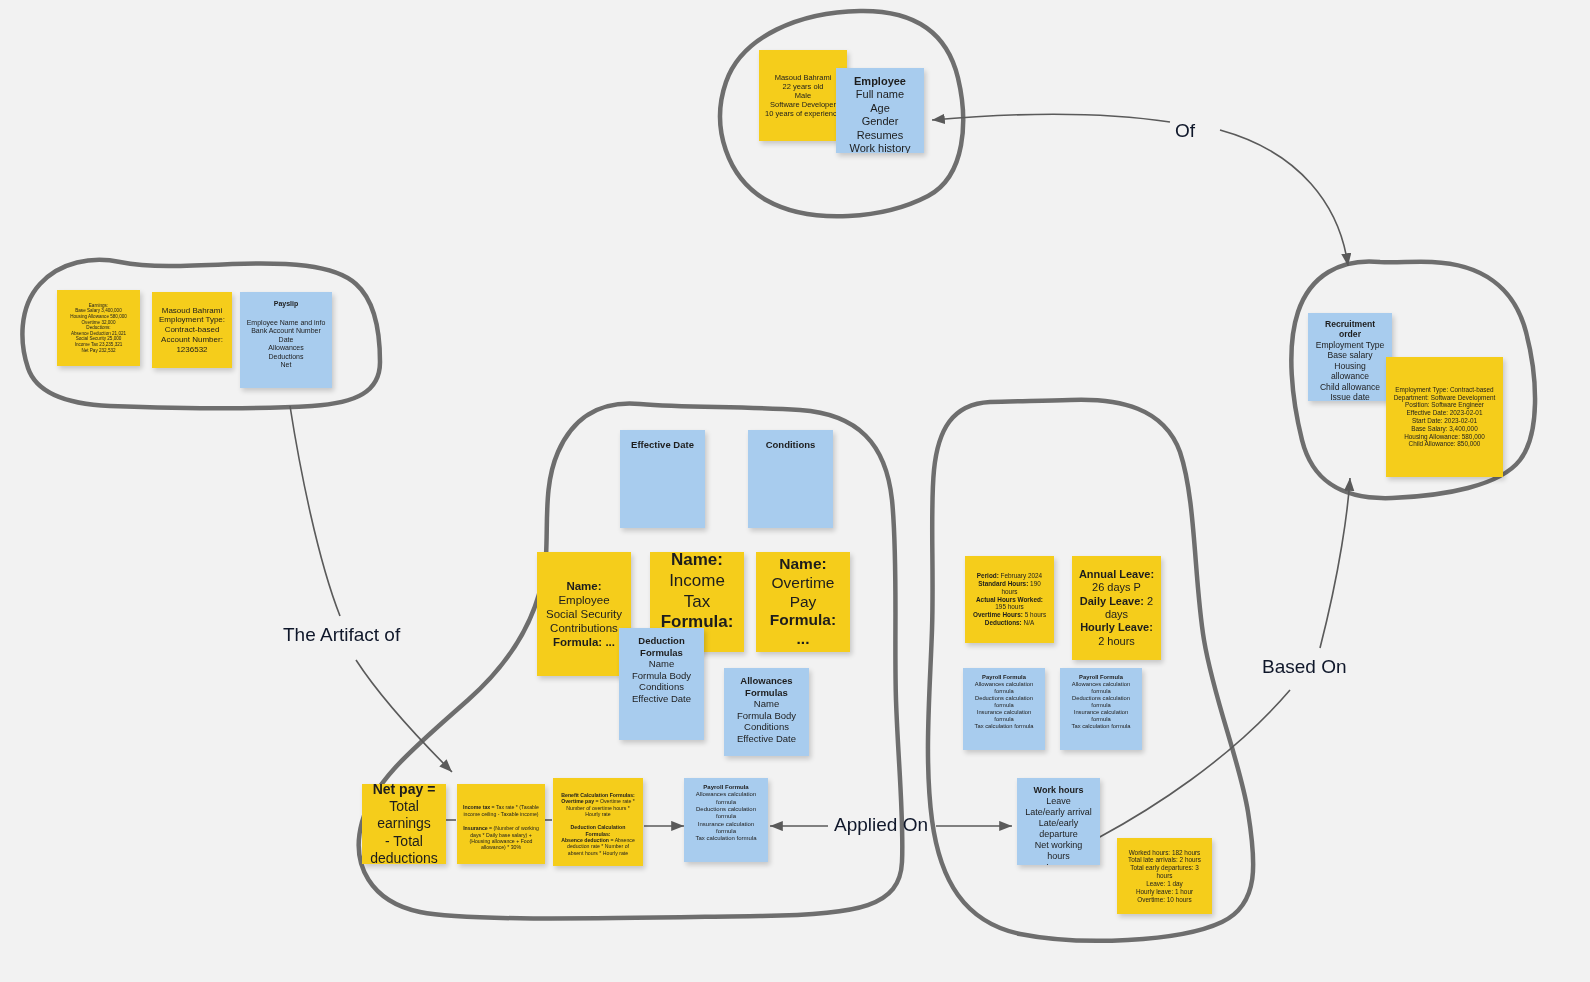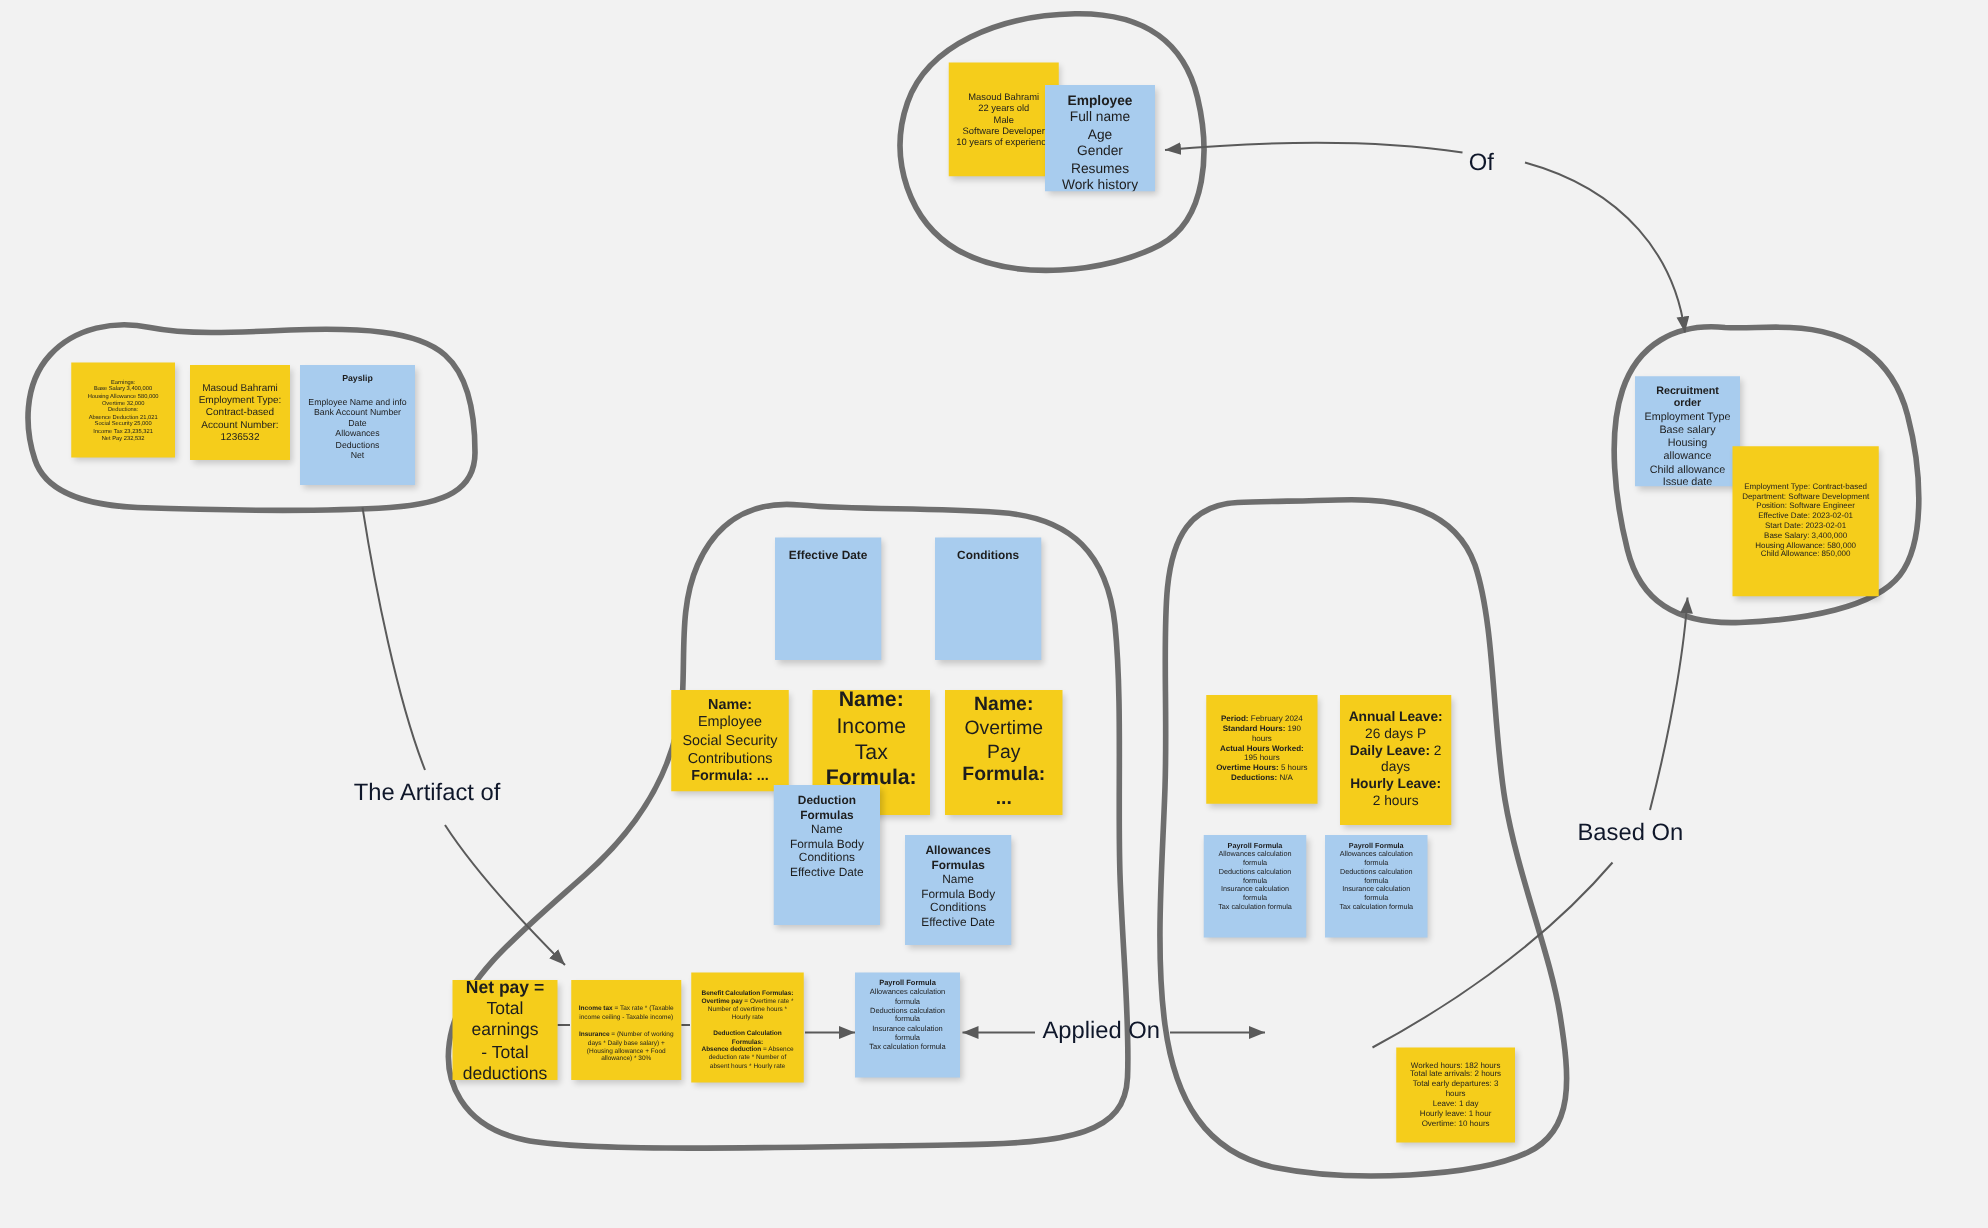--- a/index.html
+++ b/index.html
@@ -119,21 +119,21 @@
   </div>
 
   <div class="note blue" style="left:620px;top:430px;width:85px;height:98px;font-size:9.5px;padding-top:9px;">
     <span class="ln ttl">Effective Date</span>
   </div>
 
   <div class="note blue" style="left:748px;top:430px;width:85px;height:98px;font-size:9.5px;padding-top:9px;">
     <span class="ln ttl">Conditions</span>
   </div>
 
-  <div class="note yellow center" style="left:537px;top:552px;width:94px;height:81px;font-size:11.5px;">
+  <div class="note yellow center" style="left:537px;top:552px;width:94px;height:124px;font-size:11.5px;">
     <span class="ln"><b class="b">Name:</b><span> Employee</span></span>
     <span class="ln">Social Security</span>
     <span class="ln">Contributions</span>
     <span class="ln b">Formula: ...</span>
   </div>
 
   <div class="note yellow center" style="left:650px;top:552px;width:94px;height:100px;font-size:17px;">
     <span class="ln b">Name:</span>
     <span class="ln">Income Tax</span>
     <span class="ln b">Formula: ...</span>
@@ -212,31 +212,39 @@
   </div>
 
   <div class="note blue" style="left:1060px;top:668px;width:82px;height:82px;font-size:5.8px;padding-top:6px;">
     <span class="ln ttl">Payroll Formula</span>
     <span class="ln">Allowances calculation formula</span>
     <span class="ln">Deductions calculation formula</span>
     <span class="ln">Insurance calculation formula</span>
     <span class="ln">Tax calculation formula</span>
   </div>
 
+  <div class="note blue" style="left:1017px;top:778px;width:83px;height:87px;font-size:9px;padding-top:7px;">
+    <span class="ln ttl">Work hours</span>
+    <span class="ln">Leave</span>
+    <span class="ln">Late/early arrival</span>
+    <span class="ln">Late/early departure</span>
+    <span class="ln">Net working hours</span>
+    <span class="ln">Leave</span>
+  </div>
 
   <div class="note yellow center" style="left:1117px;top:838px;width:95px;height:76px;font-size:6.4px;">
     <span class="ln">Worked hours: 182 hours</span>
     <span class="ln">Total late arrivals: 2 hours</span>
     <span class="ln">Total early departures: 3 hours</span>
     <span class="ln">Leave: 1 day</span>
     <span class="ln">Hourly leave: 1 hour</span>
     <span class="ln">Overtime: 10 hours</span>
   </div>
 
-  <div class="note blue" style="left:1308px;top:301px;width:84px;height:88px;font-size:8.6px;padding-top:6px;">
+  <div class="note blue" style="left:1308px;top:313px;width:84px;height:88px;font-size:8.6px;padding-top:6px;">
     <span class="ln ttl">Recruitment order</span>
     <span class="ln">Employment Type</span>
     <span class="ln">Base salary</span>
     <span class="ln">Housing allowance</span>
     <span class="ln">Child allowance</span>
     <span class="ln">Issue date</span>
 
   </div>
 
   <div class="note yellow center" style="left:1386px;top:357px;width:117px;height:120px;font-size:6.4px;">

